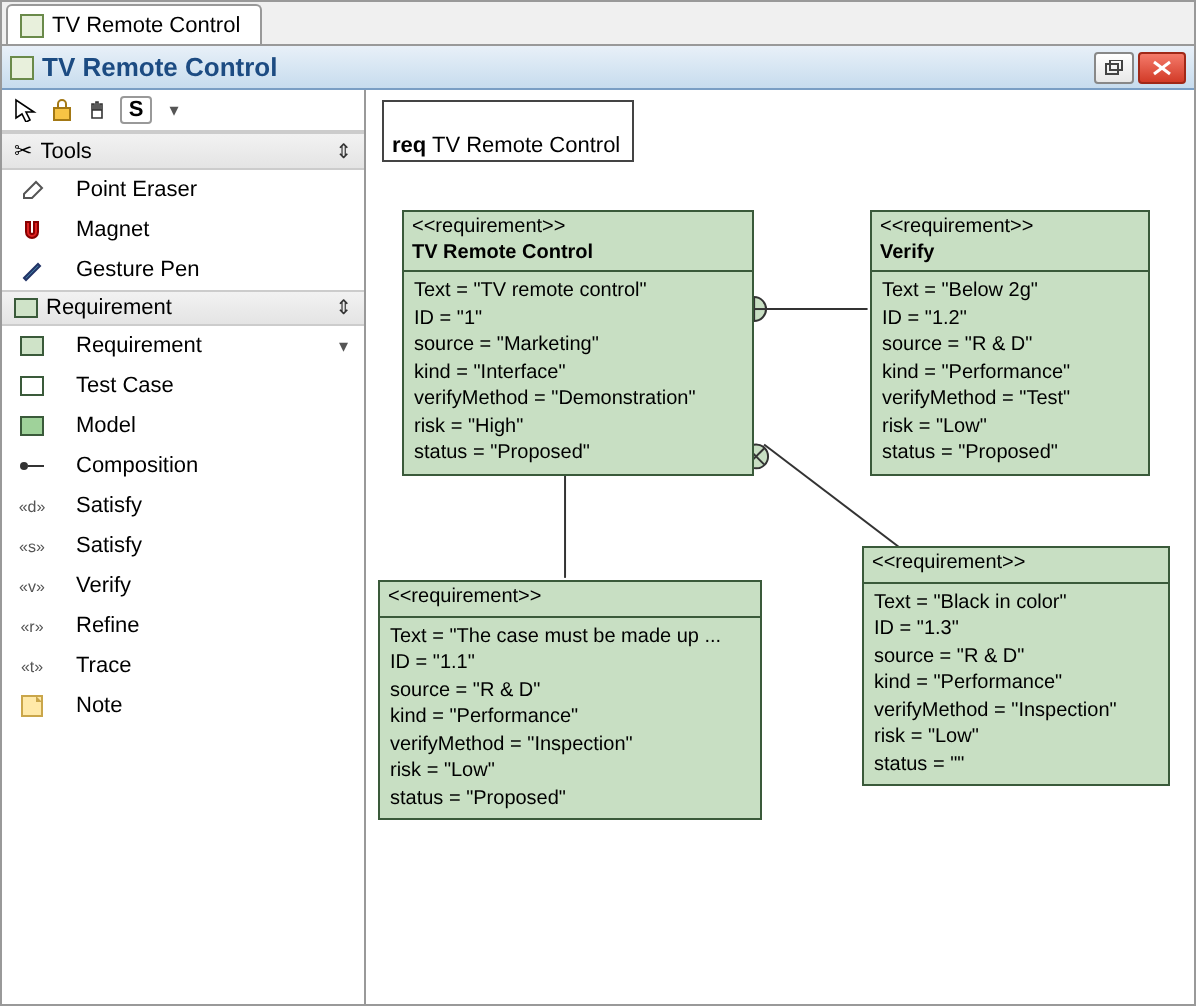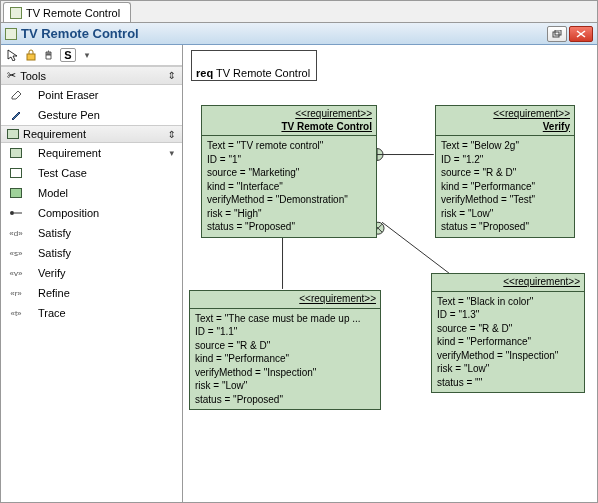--- a/index.html
+++ b/index.html
@@ -115,25 +115,24 @@
     font-size:11px;
   }
   .frame-label b { font-weight:bold; }
   .req-box {
     position:absolute;
     border:1px solid #3a5a3a;
     background:#c8dfc3;
     font-size:10px;
   }
   .req-box .head {
-    text-align:right;
+    text-align:left;
     border-bottom:1px solid #3a5a3a;
     padding:2px 4px;
     line-height:1.25;
-    text-decoration:underline;
   }
   .req-box .head .stereo { font-size:10px; }
   .req-box .head .name { font-weight:bold; }
   .req-box .bodytxt {
     padding:3px 5px;
     line-height:1.35;
     white-space:pre-line;
   }
   svg.connectors {
     position:absolute;
@@ -205,20 +204,28 @@
           <span class="ico">
             <svg width="12" height="12">
               <polygon points="2,10 6,10 11,5 8,2 2,8" fill="#fff" stroke="#555"></polygon>
             </svg>
           </span>
           <span>Point Eraser</span>
         </div>
         <div class="tool-item">
           <span class="ico">
             <svg width="12" height="12">
+              <path d="M3,2 v5 a3,3 0 0 0 6,0 v-5 h-2 v5 a1,1 0 0 1 -2,0 v-5 z" fill="#d22" stroke="#800"></path>
+            </svg>
+          </span>
+          <span>Magnet</span>
+        </div>
+        <div class="tool-item">
+          <span class="ico">
+            <svg width="12" height="12">
               <path d="M2,10 l7,-7 l1,1 l-7,7 z" fill="#48a" stroke="#236"></path>
             </svg>
           </span>
           <span>Gesture Pen</span>
         </div>
       </div>
 
     <div class="group-header">
       <span style="display:flex;align-items:center;gap:4px">
           <span style="display:inline-block;width:12px;height:10px;background:#cfe3c8;border:1px solid #3a5a3a"></span>
@@ -277,20 +284,29 @@
           <span class="ico">
             <span style="font-size:8px;color:#555">«r»</span>
           </span>
           <span>Refine</span>
         </div>
         <div class="tool-item">
           <span class="ico">
             <span style="font-size:8px;color:#555">«t»</span>
           </span>
           <span>Trace</span>
+        </div>
+        <div class="tool-item">
+          <span class="ico">
+            <svg width="12" height="12">
+              <rect x="1" y="1" width="10" height="10" fill="#ffe9a8" stroke="#caa64a"></rect>
+              <polygon points="8,1 11,4 8,4" fill="#caa64a"></polygon>
+            </svg>
+          </span>
+          <span>Note</span>
         </div>
       </div>
   </div>
 
   <div class="canvas">
     <div class="frame-label">
       <b>req</b>
       <span> </span>
       <span>TV Remote Control</span>
     </div>

